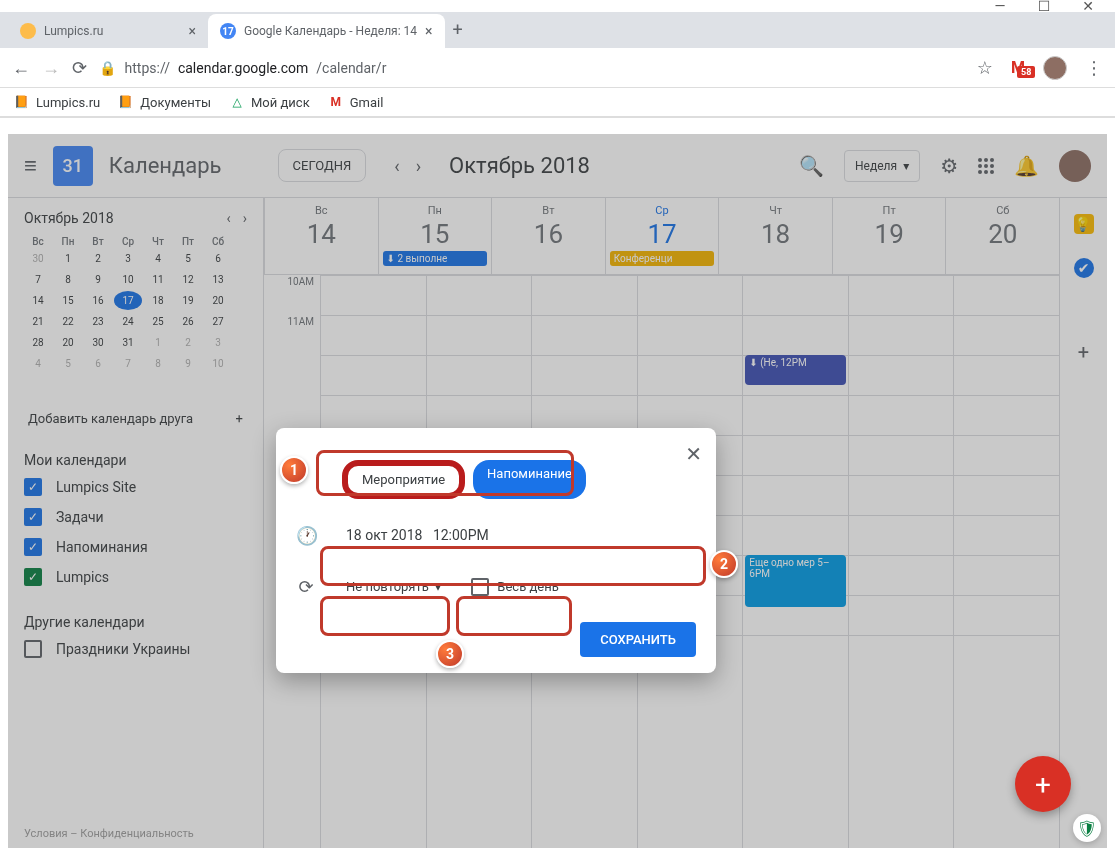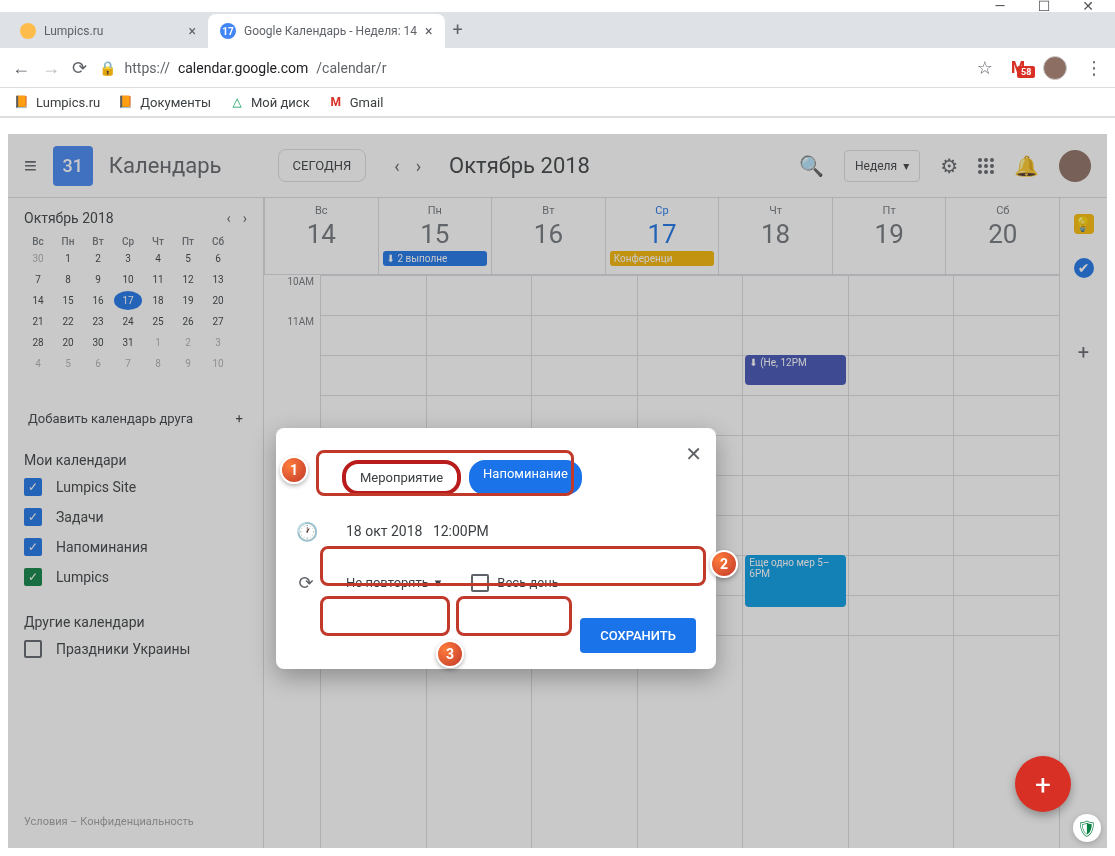--- a/index.html
+++ b/index.html
@@ -63,21 +63,21 @@
 
 .add-cal { margin-top: 28px; display: flex; align-items: center; justify-content: space-between; padding: 10px 4px; font-size: 13px; color: #3c4043; cursor: pointer; }
 .cal-section-title { font-size: 14px; color: #3c4043; margin: 16px 0 10px; }
 .cal-list { display: flex; flex-direction: column; gap: 12px; }
 .cal-item { display: flex; align-items: center; gap: 14px; font-size: 14px; color: #3c4043; }
 .checkbox { width: 18px; height: 18px; border-radius: 2px; display: inline-flex; align-items: center; justify-content: center; color: #fff; font-size: 12px; }
 .cb-blue { background: #1a73e8; }
 .cb-green { background: #0b8043; }
 .cb-empty { border: 2px solid #5f6368; }
 
-.footer-links { position: absolute; bottom: 20px; font-size: 11px; color: #9e9e9e; }
+.footer-links { position: absolute; bottom: 8px; font-size: 11px; color: #9e9e9e; }
 
 .main-cal { flex: 1; display: flex; flex-direction: column; position: relative; }
 .week-hdr { display: flex; border-bottom: 1px solid #dadce0; }
 .tz-col { width: 56px; font-size: 10px; color: #70757a; padding-top: 68px; text-align: right; padding-right: 6px; }
 .day-col { flex: 1; text-align: center; padding: 6px 0; border-left: 1px solid #dadce0; }
 .dow { font-size: 11px; color: #70757a; }
 .dow.today { color: #1a73e8; }
 .daynum { font-size: 26px; color: #70757a; margin-top: 2px; }
 .daynum.today { color: #1a73e8; }
 .day-event-bar { font-size: 10px; color: #fff; padding: 2px 4px; border-radius: 3px; margin: 2px 4px; text-align: left; }
@@ -97,21 +97,21 @@
 
 .fab { position: absolute; right: 36px; bottom: 36px; width: 56px; height: 56px; border-radius: 50%; background: #d93025; color: #fff; font-size: 28px; display: flex; align-items: center; justify-content: center; box-shadow: 0 4px 10px rgba(0,0,0,0.3); z-index: 8; }
 .shield { position: absolute; right: 14px; bottom: 14px; width: 28px; height: 28px; background: #fff; border-radius: 50%; display: flex; align-items: center; justify-content: center; color: #0b8043; z-index: 20; box-shadow: 0 2px 6px rgba(0,0,0,0.2); }
 
 
 .modal { position: absolute; top: 428px; left: 276px; width: 440px; background: #fff; border-radius: 8px; box-shadow: 0 8px 24px rgba(0,0,0,0.3); padding: 16px 20px 16px 20px; z-index: 10; }
 .modal-close { position: absolute; top: 14px; right: 14px; font-size: 20px; color: #5f6368; cursor: pointer; }
 .title-field { border: none; border-bottom: 1px solid transparent; font-size: 22px; color: #9e9e9e; width: 240px; margin-left: 46px; margin-top: 8px; outline: none; padding: 4px 2px; }
 .type-row { margin-left: 46px; margin-top: 16px; display: flex; gap: 8px; }
 .type-chip { padding: 6px 14px; font-size: 13px; border-radius: 16px; cursor: pointer; }
-.type-chip.outline { border: 4px solid #b91c1c; color: #3c4043; }
+.type-chip.outline { border: 6px solid #b91c1c; color: #3c4043; }
 .type-chip.active { background: #1a73e8; color: #fff; }
 .field-row { display: flex; align-items: center; gap: 18px; margin-top: 20px; }
 .field-icon { width: 20px; color: #5f6368; font-size: 18px; text-align: center; }
 .date-field { flex: 1; padding: 8px 12px; font-size: 14px; color: #3c4043; }
 .repeat-dd { padding: 8px 12px; font-size: 13px; color: #3c4043; display: flex; align-items: center; gap: 6px; }
 .allday { display: flex; align-items: center; gap: 8px; font-size: 13px; color: #3c4043; }
 .allday-cb { width: 18px; height: 18px; border: 2px solid #5f6368; border-radius: 2px; }
 .save-row { display: flex; justify-content: flex-end; margin-top: 20px; }
 .save-btn { background: #1a73e8; color: #fff; padding: 10px 20px; font-size: 13px; border-radius: 4px; cursor: pointer; font-weight: 500; }
 

